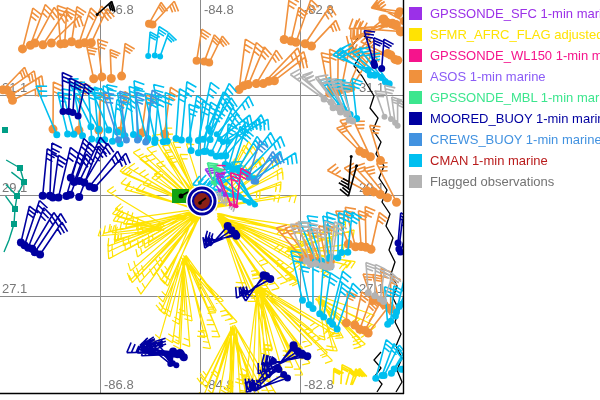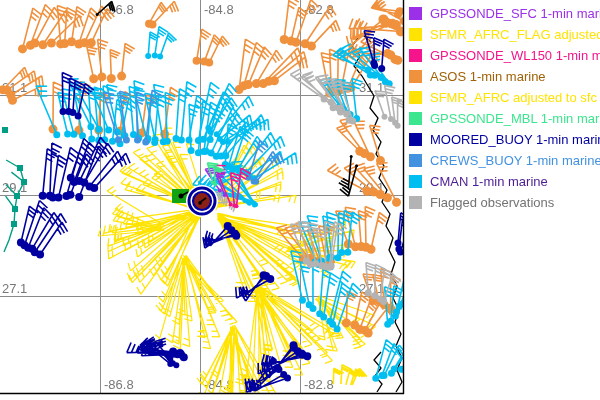--- a/index.html
+++ b/index.html
@@ -583,40 +583,36 @@
       <div class="legend-row">
         <span class="legend-swatch" style="background: rgb(255, 227, 3);"></span>
         <span class="legend-label" style="color: rgb(255, 227, 3);">SFMR_AFRC_FLAG adjusted to</span>
       </div>
       <div class="legend-row">
         <span class="legend-swatch" style="background: rgb(245, 20, 140);"></span>
         <span class="legend-label" style="color: rgb(245, 20, 140);">GPSSONDE_WL150 1-min mar</span>
       </div>
       <div class="legend-row">
         <span class="legend-swatch" style="background: rgb(240, 145, 61);"></span>
-        <span class="legend-label" style="color: #a16207;">ASOS 1-min marine</span>
-      </div>
-      <div class="legend-row">
-        <span class="legend-swatch" style="background: rgb(255, 227, 3);"></span>
-        <span class="legend-label" style="color: rgb(255, 227, 3);">SFMR_AFRC adjusted to sfc</span>
+        <span class="legend-label" style="color: #8b5cf6;">ASOS 1-min marine</span>
       </div>
       <div class="legend-row">
         <span class="legend-swatch" style="background: rgb(60, 230, 142);"></span>
         <span class="legend-label" style="color: rgb(60, 230, 142);">GPSSONDE_MBL 1-min marine</span>
       </div>
       <div class="legend-row">
         <span class="legend-swatch" style="background: rgb(0, 0, 160);"></span>
         <span class="legend-label" style="color: rgb(0, 0, 160);">MOORED_BUOY 1-min marine</span>
       </div>
       <div class="legend-row">
         <span class="legend-swatch" style="background: rgb(66, 146, 224);"></span>
         <span class="legend-label" style="color: rgb(66, 146, 224);">CREWS_BUOY 1-min marine</span>
       </div>
       <div class="legend-row">
         <span class="legend-swatch" style="background: rgb(0, 191, 240);"></span>
-        <span class="legend-label" style="color: #4c1d95;">CMAN 1-min marine</span>
+        <span class="legend-label" style="color: #b91c1c;">CMAN 1-min marine</span>
       </div>
       <div class="legend-row">
         <span class="legend-swatch" style="background: rgb(179, 179, 179);"></span>
         <span class="legend-label" style="color: #737373;">Flagged observations</span>
       </div>
     </div>
 </div>
 
 </body></html>

